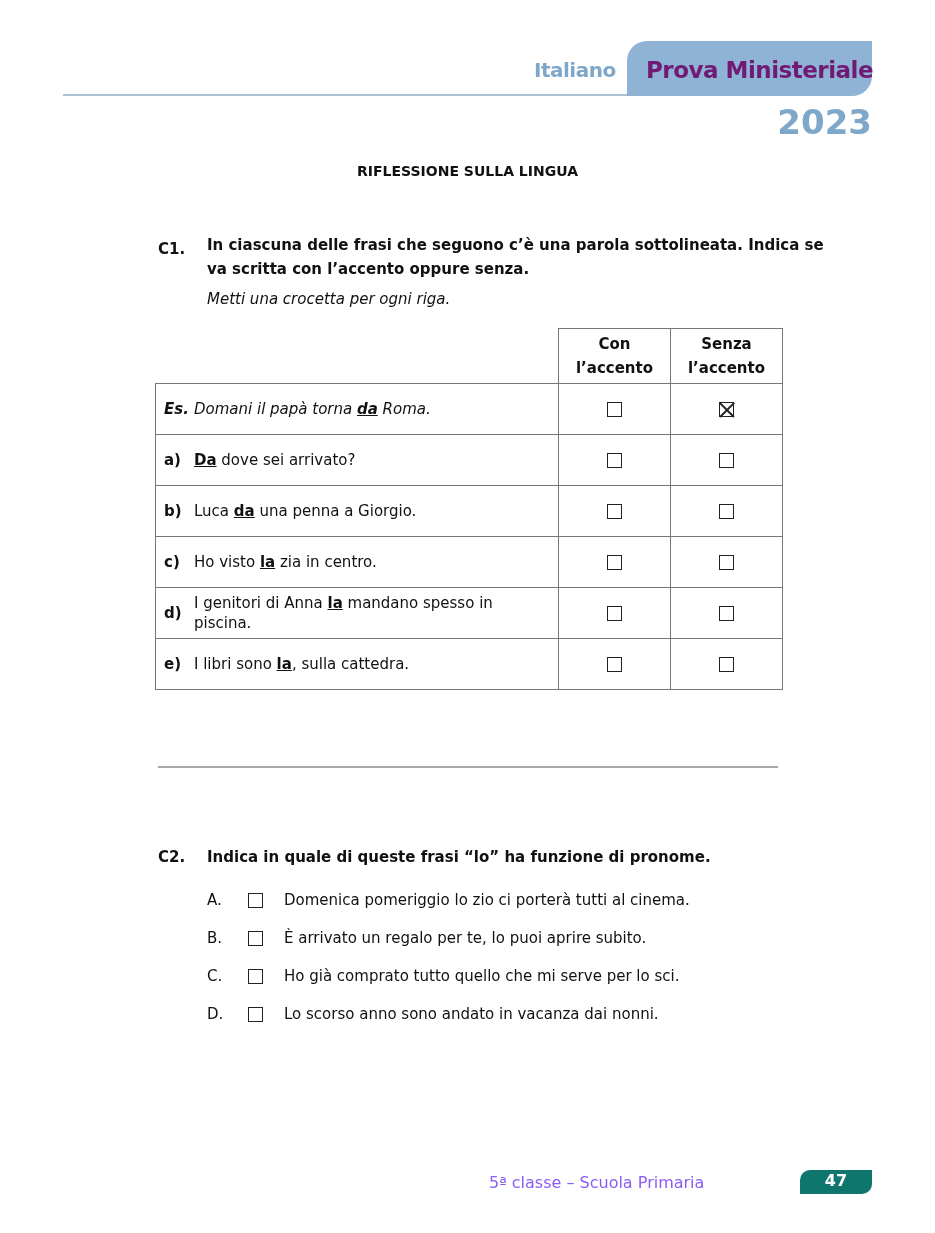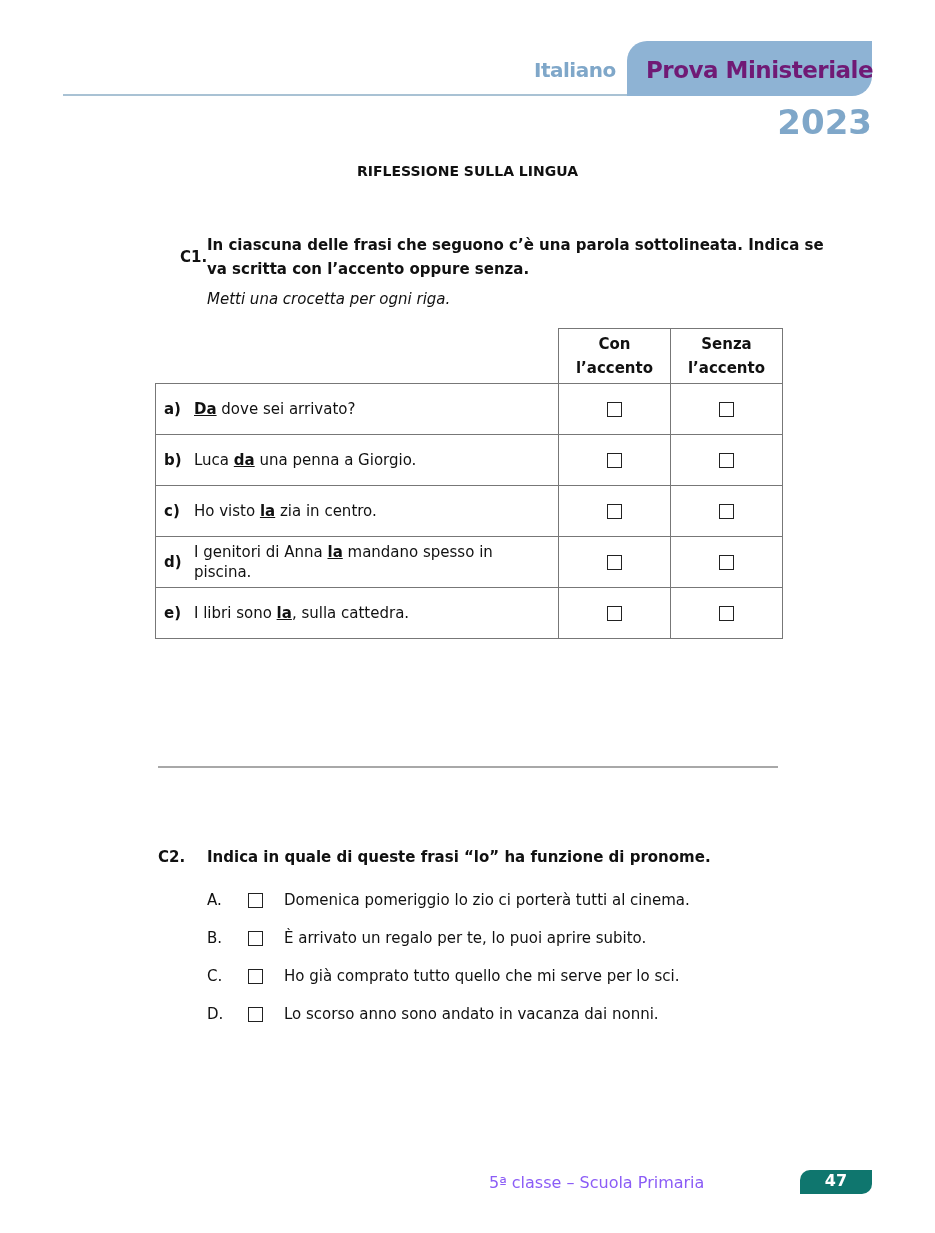--- a/index.html
+++ b/index.html
@@ -51,21 +51,21 @@
 
 <div class="hdr-line"></div>
 <div class="hdr-subject">Italiano</div>
 <div class="hdr-tab">
     <span>Prova Ministeriale</span>
   </div>
 <div class="hdr-year">2023</div>
 
 <div class="section-title">RIFLESSIONE SULLA LINGUA</div>
 
-<div class="q-num" style="left:158px;top:248px;margin-left:22px;">C1.</div>
+<div class="q-num" style="left:158px;top:240px;">C1.</div>
 <div class="q-text" style="left:207px;top:233px;">
   <div>In ciascuna delle frasi che seguono c’è una parola sottolineata. Indica se</div>
   <div>va scritta con l’accento oppure senza.</div>
 </div>
 <div class="q-instr">Metti una crocetta per ogni riga.</div>
 
 <table class="acc">
   <tbody>
       <tr class="head">
     <td class="blank"></td>
@@ -73,20 +73,25 @@
           <div>Con</div>
           <div>l’accento</div>
         </td>
     <td class="col">
           <div>Senza</div>
           <div>l’accento</div>
         </td>
   </tr>
   </tbody>
     <tbody id="rows">
+      <tr>
+        <td class="sent"><span class="lbl ex">Es.</span><span class="stext ex"><span>Domani il papà torna </span><span class="u">da</span><span> Roma.</span></span></td>
+        <td class="box"><span class="cb"></span></td>
+        <td class="box"><span class="cb checked"></span></td>
+      </tr>
       <tr>
         <td class="sent"><span class="lbl">a)</span><span class="stext"><span></span><span class="u">Da</span><span> dove sei arrivato?</span></span></td>
         <td class="box"><span class="cb"></span></td>
         <td class="box"><span class="cb"></span></td>
       </tr>
       <tr>
         <td class="sent"><span class="lbl">b)</span><span class="stext"><span>Luca </span><span class="u">da</span><span> una penna a Giorgio.</span></span></td>
         <td class="box"><span class="cb"></span></td>
         <td class="box"><span class="cb"></span></td>
       </tr>

